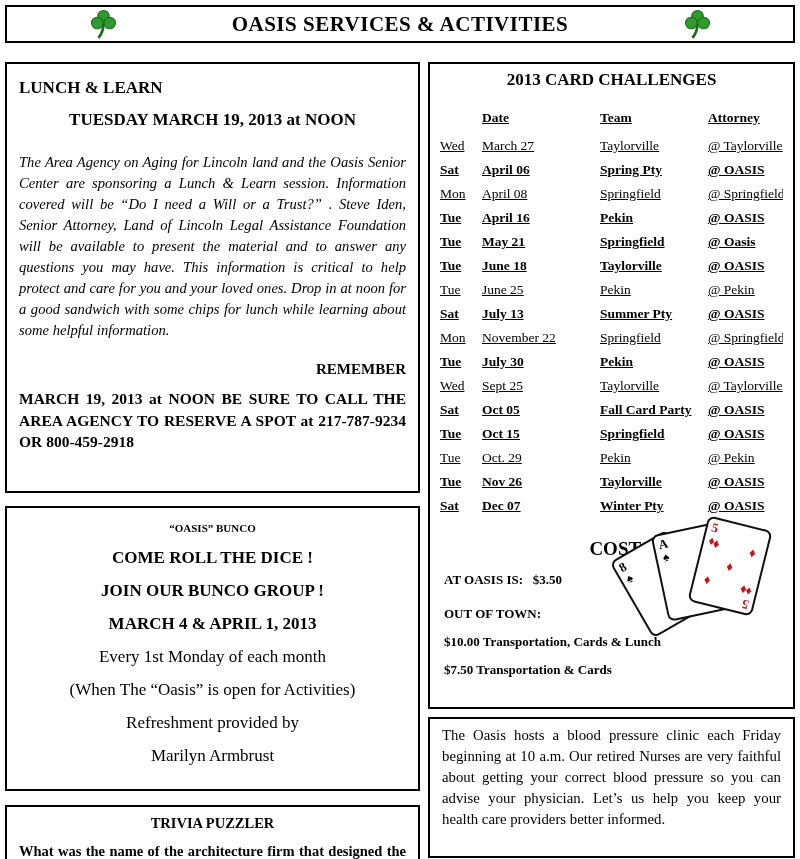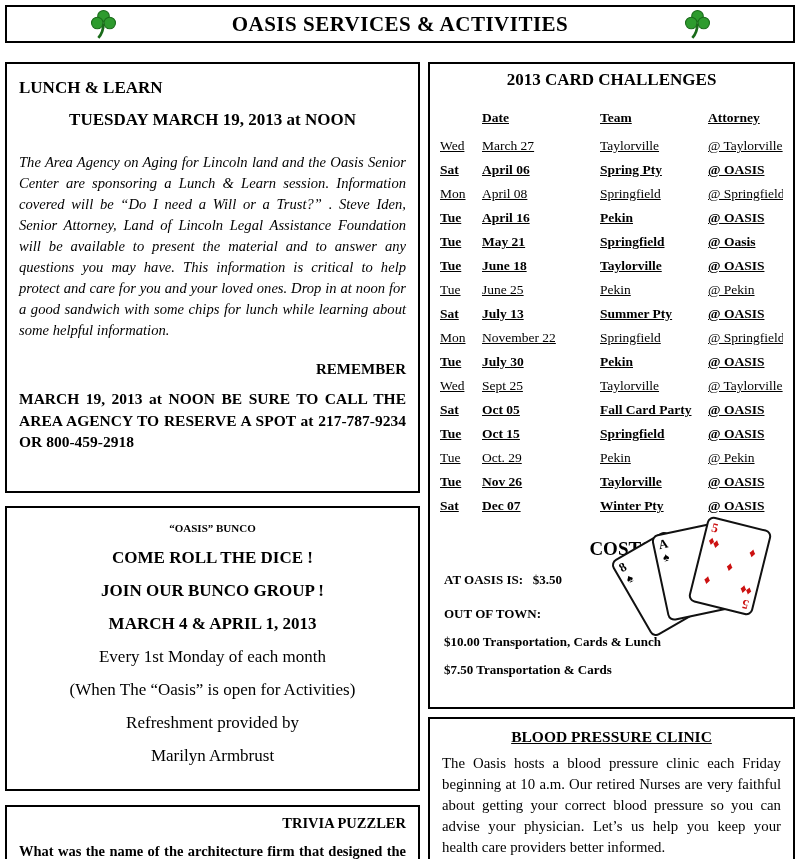--- a/index.html
+++ b/index.html
@@ -23,21 +23,21 @@
   .lunch-subtitle{font-size:17px;font-weight:bold;text-align:center;margin:0 0 22px;}
   .lunch-body{font-size:14.6px;line-height:1.44;margin:17px 0 20px;font-style:italic;}
   .remember-title{font-size:15px;font-weight:bold;text-align:right;margin:14px 0 10px;}
   .remember-body{font-size:15.5px;font-weight:bold;line-height:1.4;margin:0;}
   
   .bunco-box{margin-top:13px;min-height:218px;padding:10px 12px;}
   .bunco-title{font-size:11px;font-weight:bold;text-align:center;margin:4px 0 14px;}
   .bunco-line{font-size:17px;text-align:center;margin:0 0 13px;}
   
   .trivia-box{margin-top:14px;min-height:93px;padding:8px 12px;}
-  .trivia-title{font-size:14.5px;font-weight:bold;text-align:right;margin:0 0 9px;}
+  .trivia-title{font-size:14.5px;font-weight:bold;text-align:center;margin:0 0 9px;}
   .trivia-question{font-size:14.5px;font-weight:bold;line-height:1.4;margin:0 0 9px;}
   
   .challenges-box{min-height:647px;padding:0 10px;position:relative;}
   .challenges-title{font-size:17px;font-weight:bold;text-align:center;margin:6px 0 16px;}
   table{width:100%;border-collapse:collapse;font-size:13.5px;table-layout:fixed;text-decoration:underline;}
   th,td{text-align:left;vertical-align:top;padding:4px 0;overflow:hidden;white-space:nowrap;}
   thead th{font-weight:bold;padding-bottom:8px;}
   col.c-day{width:42px;} col.c-date{width:118px;} col.c-team{width:108px;} col.c-loc{width:auto;}
   tr.bold-row td{font-weight:bold;}
   
@@ -300,19 +300,18 @@
 
           <h2 class="costs-title">COSTS</h2>
           <p class="cost-line">AT OASIS IS:   $3.50</p>
           <p class="cost-line oot">OUT OF TOWN:</p>
           <p class="cost-line">$10.00 Transportation, Cards &amp; Lunch</p>
           <p class="cost-line">$7.50 Transportation &amp; Cards</p>
         </div>
       </section>
 
       <section class="box bp-box">
-        <h2 class="bp-title">BLOOD PRESSURE CLINIC</h2>
         <p class="bp-body just">The Oasis hosts a blood pressure clinic each Friday beginning at 10 a.m. Our retired Nurses are very faithful about getting your correct blood pressure so you can advise your physician. Let’s us help you keep your health care providers better  informed.</p>
       </section>
 
     </div>
   </div>
 </div>
 
 </body></html>

